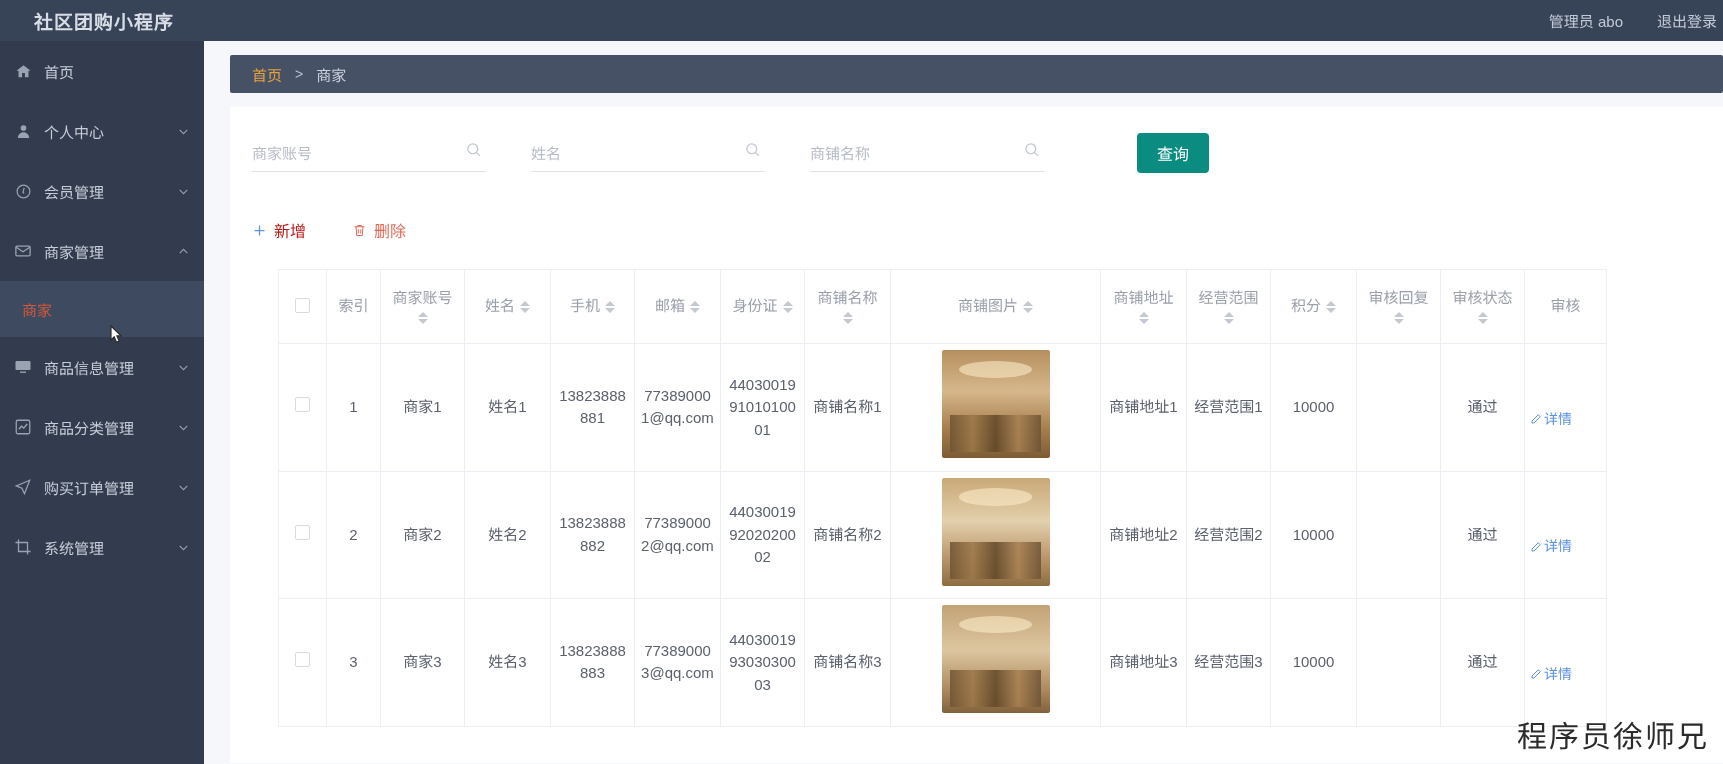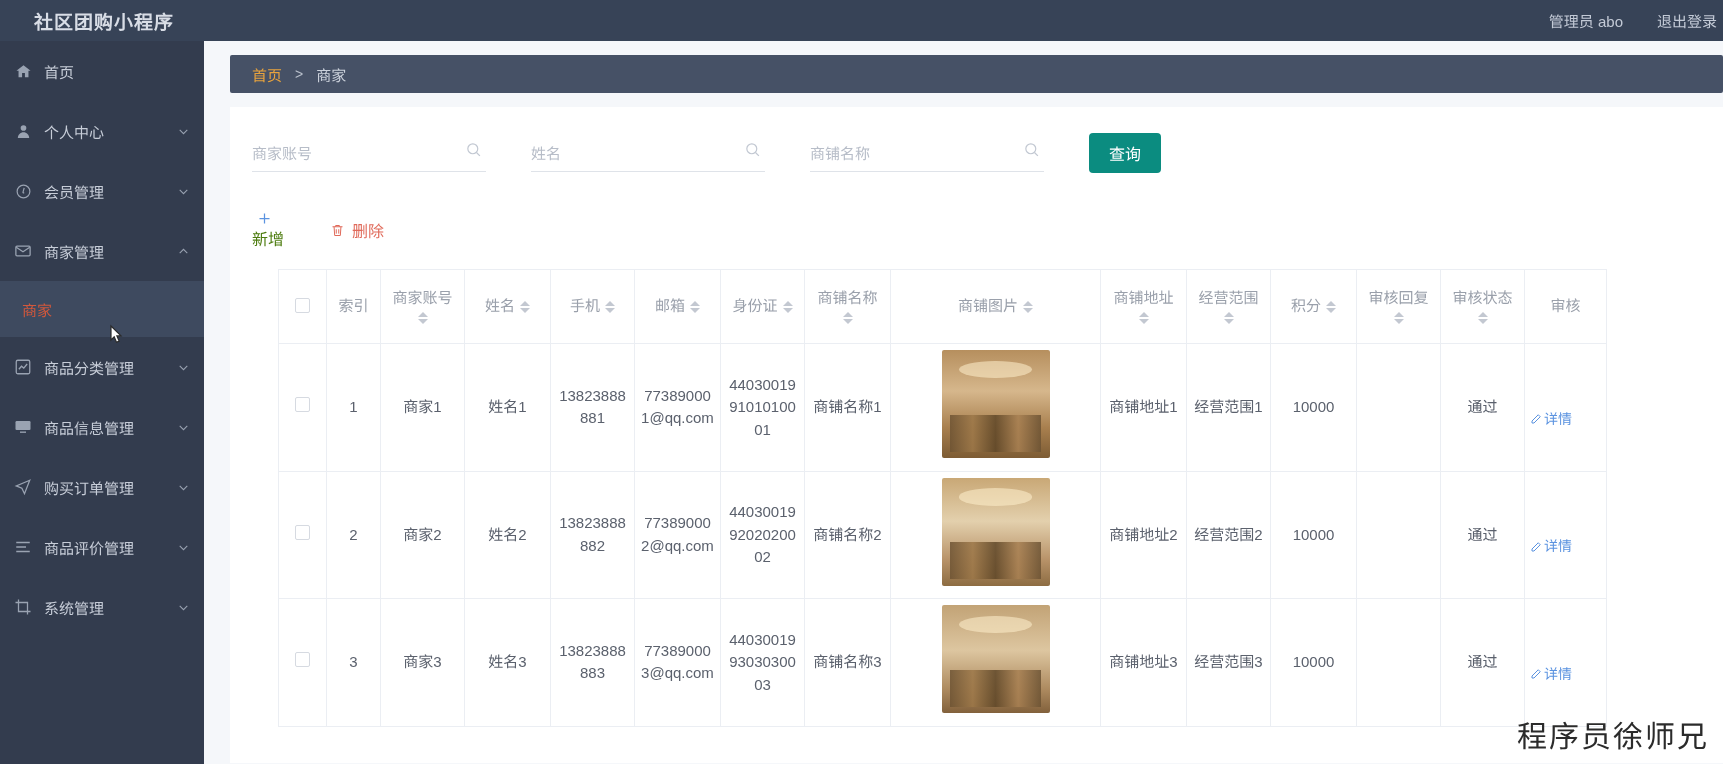--- a/index.html
+++ b/index.html
@@ -96,31 +96,32 @@
   }
   .field input::placeholder { color: #b7bdc8; }
   .field .f-icon { position: absolute; right: 4px; top: 6px; color: #c2c8d2; }
   .field .f-icon svg { display: block; }
 
   .btn-query {
     background: #0b8c80; color: #fff; border: none; border-radius: 4px;
     width: 72px; height: 40px; font-size: 16px; cursor: pointer;
     font-family: "Liberation Sans", "DejaVu Sans", sans-serif;
     margin-top: -2px;
+    margin-left: 48px;
   }
 
   
   .actionrow { display: flex; align-items: center; margin-top: 18px; height: 34px; }
   .act {
     display: flex; align-items: center; cursor: pointer;
     font-size: 16px; margin-right: 46px;
   }
   .act .a-icon { margin-right: 7px; display: flex; align-items: center; }
   .act .a-icon svg { display: block; }
-  .act.add { color: #4d7c0f; flex-direction: column; }
+  .act.add { color: #b91c1c; }
   .act.add .a-icon { color: #5b93e0; }
   .act.del { color: #e06a5a; }
   .act.del .a-icon { color: #e06a5a; }
 
   
   .tablewrap {
     margin-top: 22px; width: 1471px; height: 480px; overflow: hidden;
     position: relative;
     padding-left: 26px;
   }
@@ -254,76 +255,63 @@
           </svg>
       </span>
     </div>
 
     <div class="submenu-item">
       <span class="sm-label">商家</span>
     </div>
 
     <div class="menu-item">
       <span class="mi-icon">
+        <svg width="18" height="18" viewBox="0 0 24 24" fill="currentColor">
+            <rect x="2" y="4" width="20" height="12" rx="1.5"></rect>
+            <rect x="8" y="18" width="8" height="1.8"></rect>
+          </svg>
+      </span>
+      <span class="mi-label">商品信息管理</span>
+      <span class="mi-arrow">
+        <svg width="13" height="13" viewBox="0 0 24 24" fill="none" stroke="currentColor" stroke-width="2">
+            <path d="M5 9l7 7 7-7"></path>
+          </svg>
+      </span>
+    </div>
+
+    <div class="menu-item">
+      <span class="mi-icon">
         <svg width="18" height="18" viewBox="0 0 24 24" fill="none" stroke="currentColor" stroke-width="1.7">
             <rect x="3" y="3" width="18" height="18" rx="2"></rect>
             <path d="M6.5 15l3.5-4 3 2.5 4.5-5.5" stroke-width="1.8"></path>
           </svg>
       </span>
       <span class="mi-label">商品分类管理</span>
       <span class="mi-arrow">
         <svg width="13" height="13" viewBox="0 0 24 24" fill="none" stroke="currentColor" stroke-width="2">
             <path d="M5 9l7 7 7-7"></path>
           </svg>
       </span>
     </div>
 
     <div class="menu-item">
       <span class="mi-icon">
-        <svg width="18" height="18" viewBox="0 0 24 24" fill="currentColor">
-            <rect x="2" y="4" width="20" height="12" rx="1.5"></rect>
-            <rect x="8" y="18" width="8" height="1.8"></rect>
-          </svg>
-      </span>
-      <span class="mi-label">商品信息管理</span>
-      <span class="mi-arrow">
-        <svg width="13" height="13" viewBox="0 0 24 24" fill="none" stroke="currentColor" stroke-width="2">
-            <path d="M5 9l7 7 7-7"></path>
-          </svg>
-      </span>
-    </div>
-
-    <div class="menu-item">
-      <span class="mi-icon">
         <svg width="18" height="18" viewBox="0 0 24 24" fill="none" stroke="currentColor" stroke-width="1.7">
             <path d="M21 3 3 10.5l7.5 3L14 21z"></path>
           </svg>
       </span>
       <span class="mi-label">购买订单管理</span>
       <span class="mi-arrow">
         <svg width="13" height="13" viewBox="0 0 24 24" fill="none" stroke="currentColor" stroke-width="2">
             <path d="M5 9l7 7 7-7"></path>
           </svg>
       </span>
     </div>
 
 
-    <div class="menu-item">
-      <span class="mi-icon">
-        <svg width="18" height="18" viewBox="0 0 24 24" fill="none" stroke="currentColor" stroke-width="1.9">
-            <path d="M3 6h18M3 12h13M3 18h18"></path>
-          </svg>
-      </span>
-      <span class="mi-label">商品评价管理</span>
-      <span class="mi-arrow">
-        <svg width="13" height="13" viewBox="0 0 24 24" fill="none" stroke="currentColor" stroke-width="2">
-            <path d="M5 9l7 7 7-7"></path>
-          </svg>
-      </span>
-    </div>
 
     <div class="menu-item">
       <span class="mi-icon">
         <svg width="18" height="18" viewBox="0 0 24 24" fill="none" stroke="currentColor" stroke-width="1.7">
             <path d="M6 2v16h16M2 6h16v16"></path>
           </svg>
       </span>
       <span class="mi-label">系统管理</span>
       <span class="mi-arrow">
         <svg width="13" height="13" viewBox="0 0 24 24" fill="none" stroke="currentColor" stroke-width="2">

